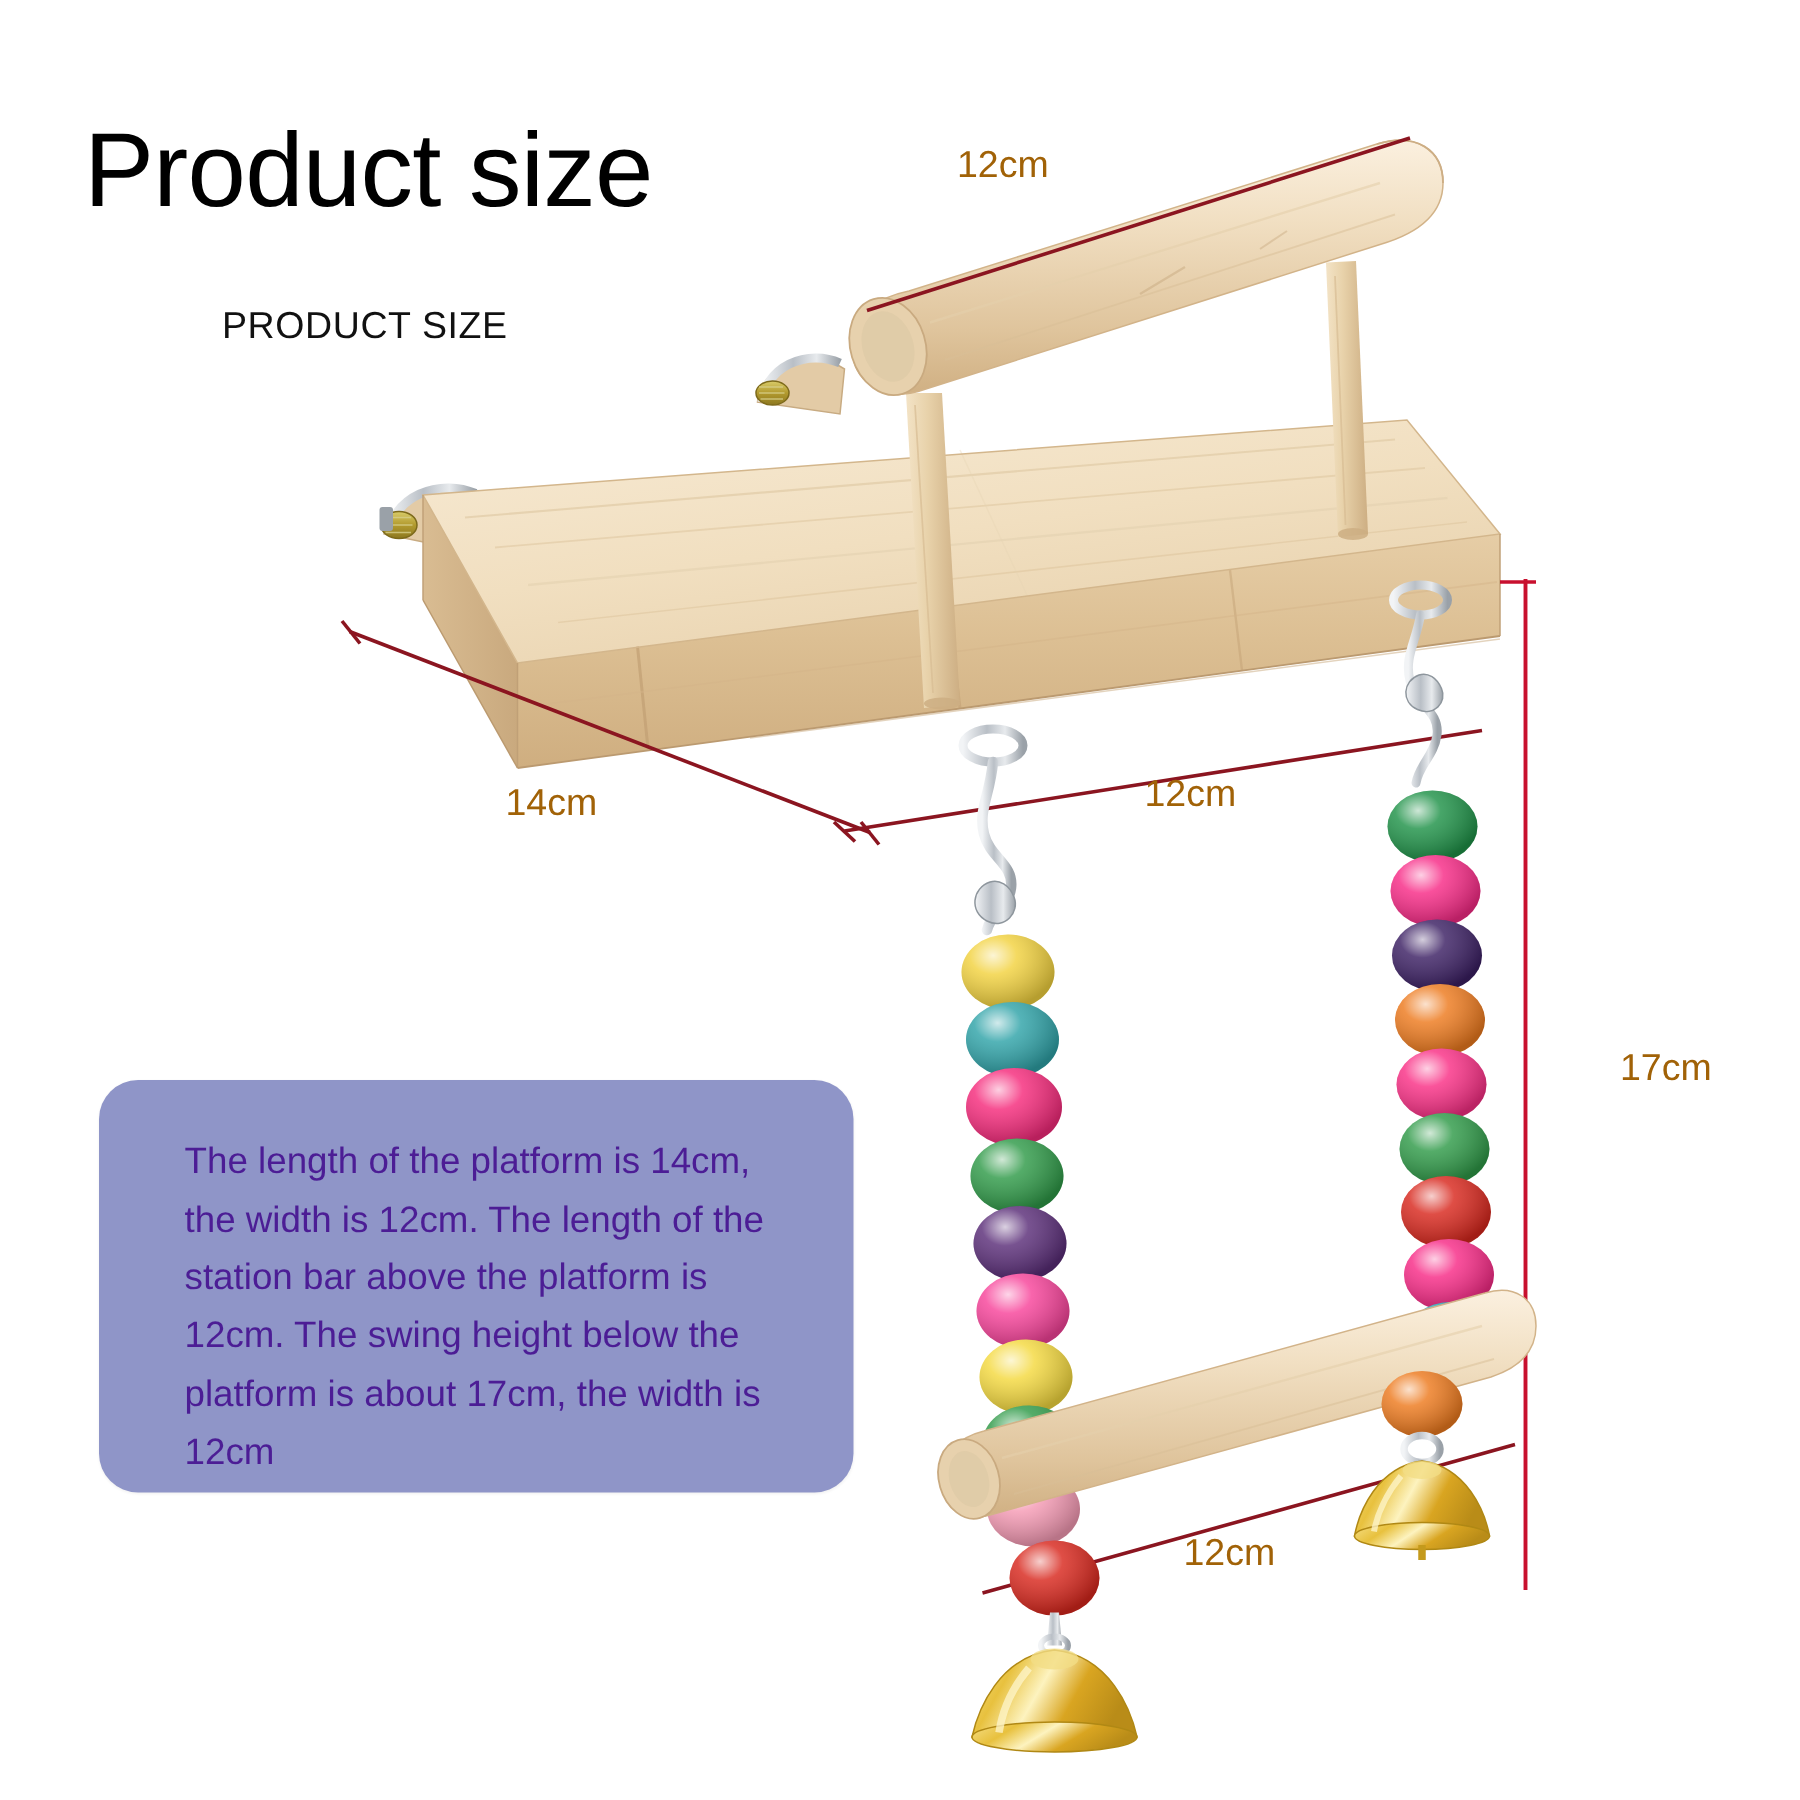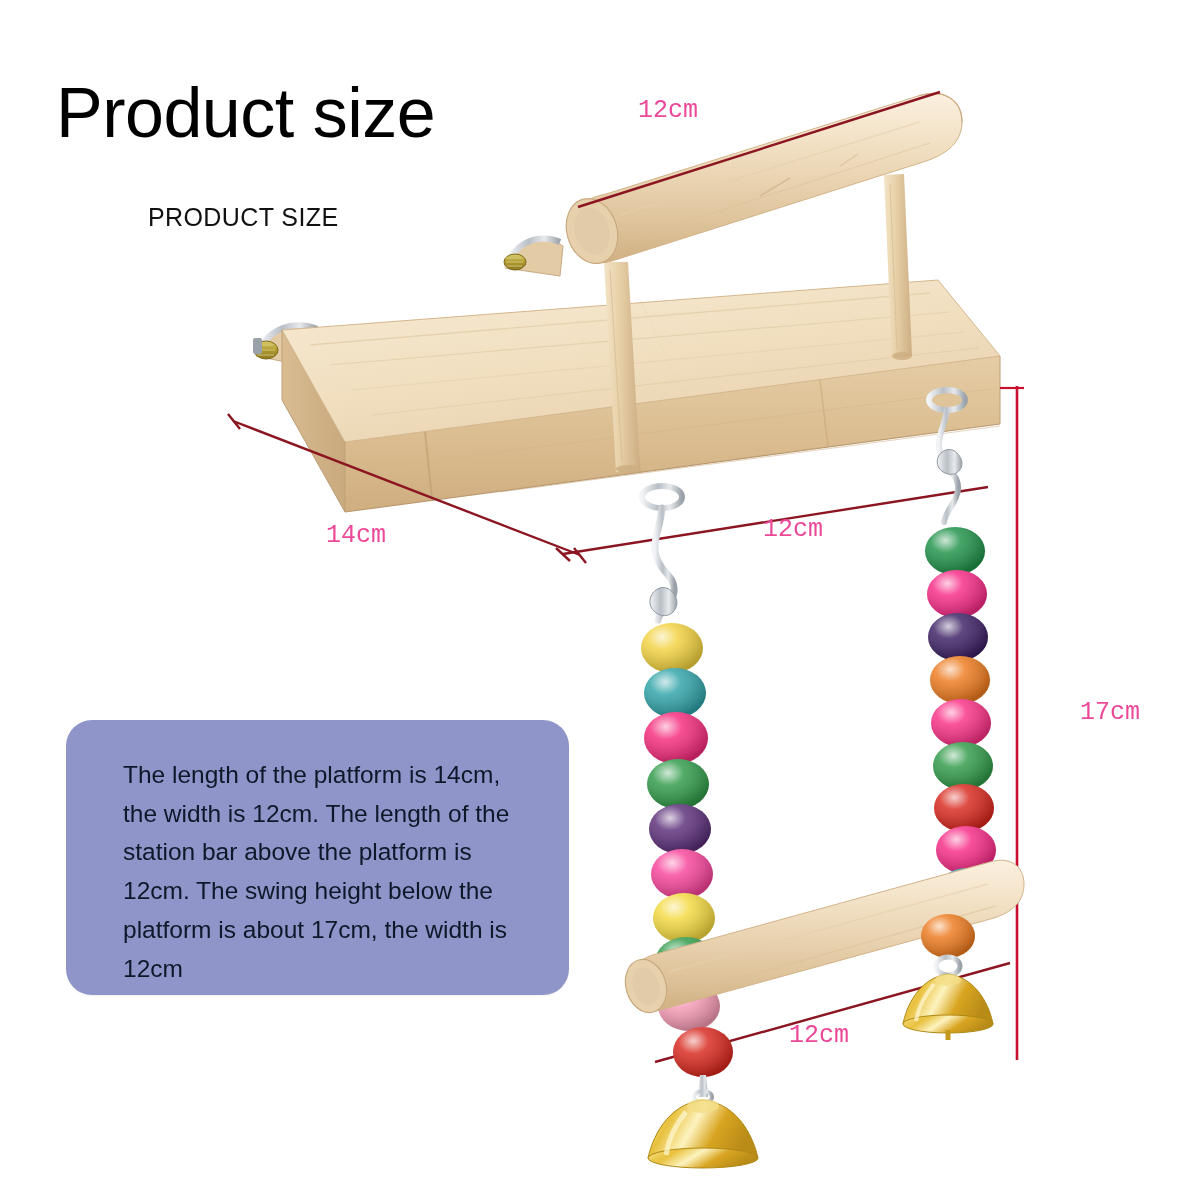--- a/index.html
+++ b/index.html
@@ -33,34 +33,34 @@
   .callout {
     position: absolute; left: 66px; top: 720px;
     width: 503px; height: 275px;
     background: #8f95c8;
     border-radius: 26px;
     box-shadow: 0 1px 2px rgba(0,0,0,0.06);
   }
   .callout-text {
     position: absolute; left: 57px; top: 36px;
     width: 410px;
-    color: #0f172a;
+    color: #4c1d95;
     font-size: 24.5px;
     line-height: 1.58;
     font-family: "Liberation Sans", sans-serif;
   }
 
   
   .dim {
     position: absolute;
-    font-size: 25px; color: #ec4899; white-space: nowrap;
-    font-family: Liberation Mono, monospace;
+    font-size: 25px; color: #a16207; white-space: nowrap;
+    font-family: Liberation Sans, sans-serif;
   }
   .dim-top     { left: 638px; top: 96px; }
-  .dim-14      { left: 326px; top: 521px; }
+  .dim-14      { left: 337px; top: 521px; }
   .dim-right12 { left: 763px; top: 515px; }
   .dim-17      { left: 1080px; top: 698px; }
   .dim-bot12   { left: 789px; top: 1021px; }
 
   
   svg.scene { position: absolute; inset: 0; width: 1200px; height: 1200px; }
 </style>
 </head>
 <body>
 

